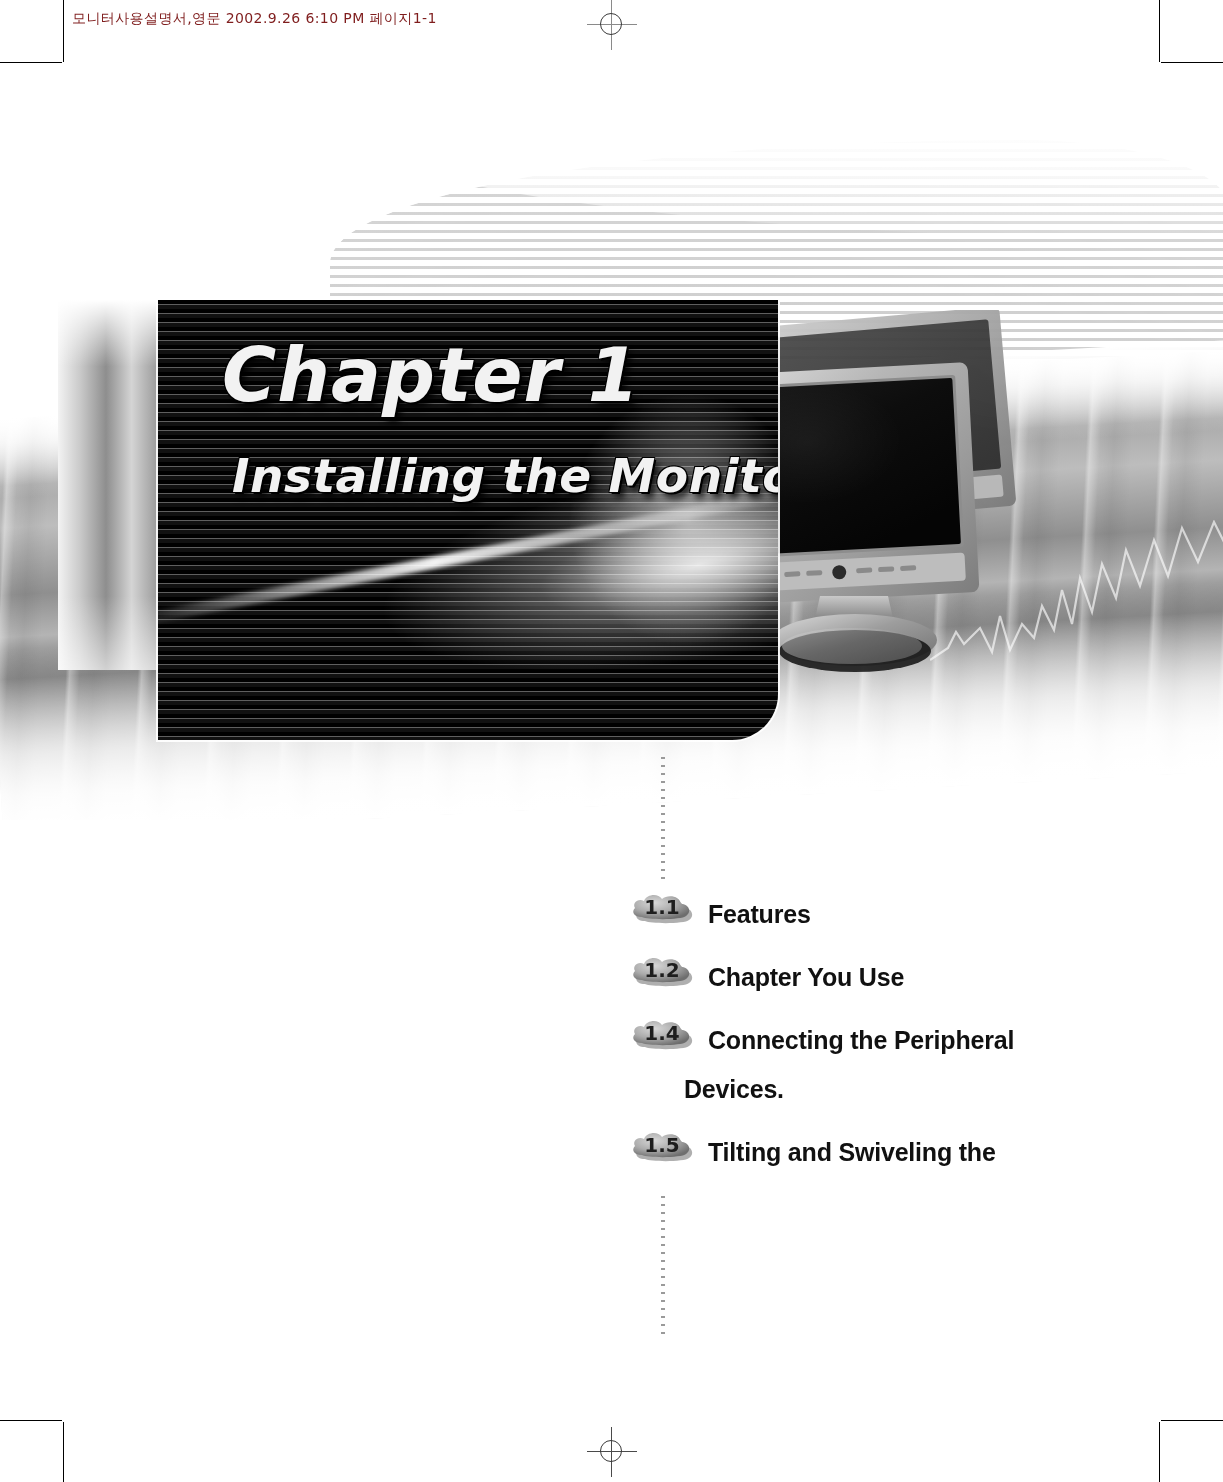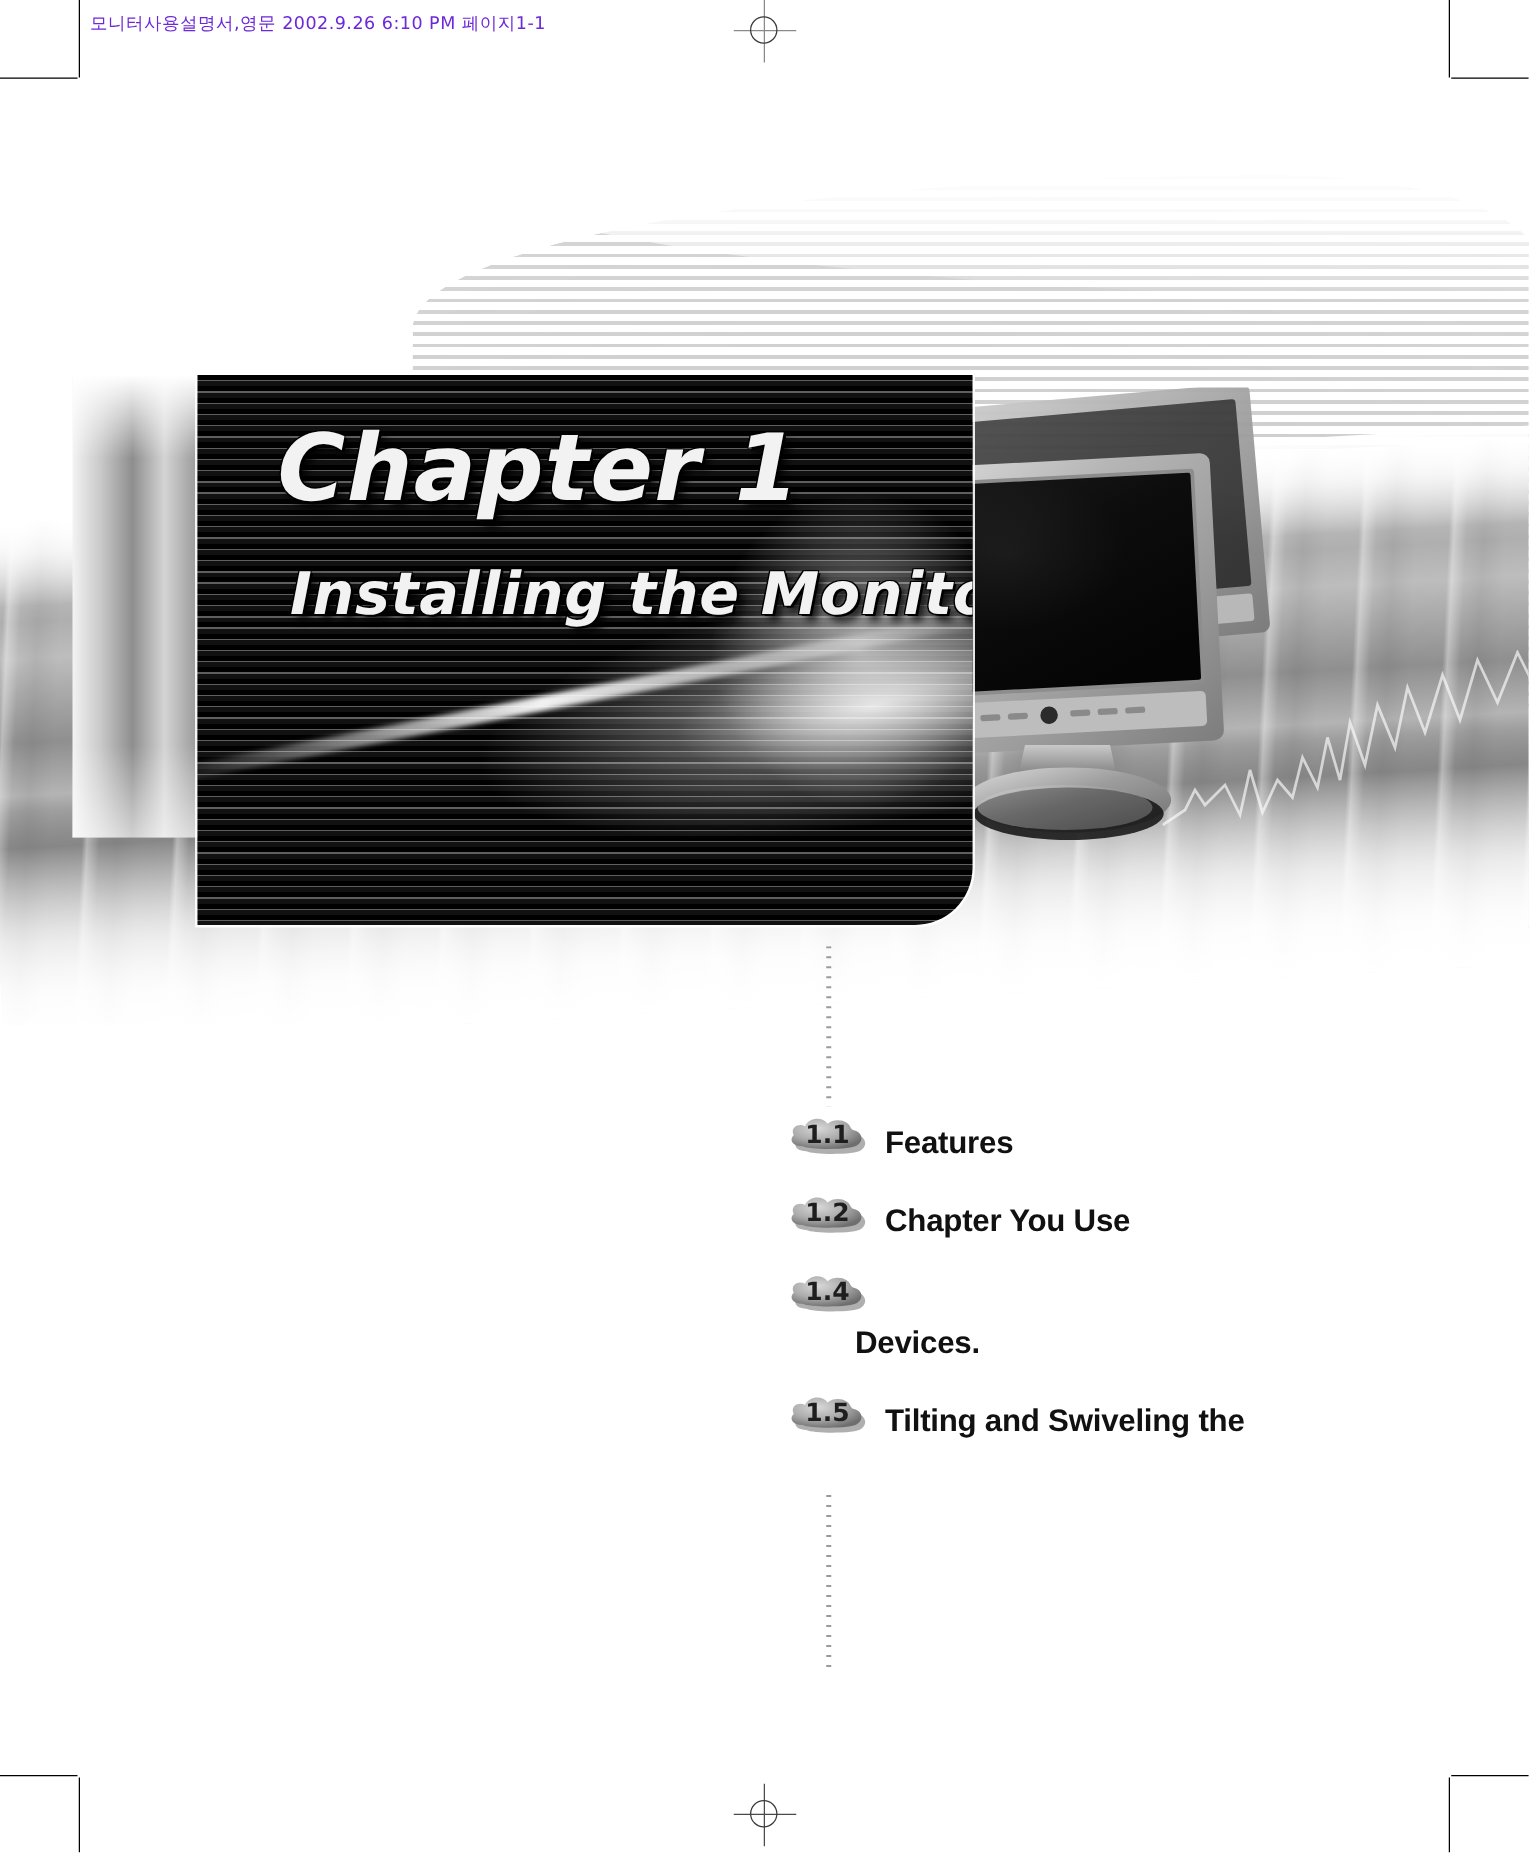--- a/index.html
+++ b/index.html
@@ -21,21 +21,21 @@
     background:transparent;
   }
   .regmark .rm-h{position:absolute;left:0;top:24px;width:50px;height:1px;background:#8a8a8a;}
   .regmark .rm-v{position:absolute;left:24px;top:0;width:1px;height:50px;background:#8a8a8a;}
   .regmark.dark .rm-h{background:#4a4a4a;}
   .regmark.dark .rm-v{background:#4a4a4a;}
 
   
   .slug{
     position:absolute;left:72px;top:10px;
-    font-size:14px;color:#6d28d9;letter-spacing:.4px;white-space:nowrap;
+    font-size:14px;color:#7f1d1d;letter-spacing:.4px;white-space:nowrap;
     font-family:"DejaVu Sans","Liberation Sans",sans-serif;
   }
 
   
   .artwork{
     position:absolute;left:0;top:120px;width:1223px;height:700px;
     overflow:hidden;
   }
 
   
@@ -375,20 +375,21 @@
       <svg viewBox="0 0 66 34" width="66" height="34">
         <g transform="translate(2,3)">
           <path d="M12,24 C4,24 1,19 5,15 C2,10 8,5 14,8 C17,1 28,0 32,6
                    C38,1 50,3 51,11 C59,11 62,19 56,23 C52,27 18,27 12,24 Z" fill="#4d4d4d" opacity=".45" transform="translate(3,4)"></path>
           <path d="M12,24 C4,24 1,19 5,15 C2,10 8,5 14,8 C17,1 28,0 32,6
                    C38,1 50,3 51,11 C59,11 62,19 56,23 C52,27 18,27 12,24 Z" fill="url(#cl1)"></path>
         </g>
       </svg>
       <div class="toc-badge-num">1.4</div>
     </div>
+    <div class="toc-label two-line">Connecting the Peripheral</div>
   </div>
   <div class="toc-cont">Devices.</div>
 
   <div class="toc-row tall" style="margin-top:14px;">
     <div class="toc-badge">
       <svg viewBox="0 0 66 34" width="66" height="34">
         <g transform="translate(2,3)">
           <path d="M12,24 C4,24 1,19 5,15 C2,10 8,5 14,8 C17,1 28,0 32,6
                    C38,1 50,3 51,11 C59,11 62,19 56,23 C52,27 18,27 12,24 Z" fill="#4d4d4d" opacity=".45" transform="translate(3,4)"></path>
           <path d="M12,24 C4,24 1,19 5,15 C2,10 8,5 14,8 C17,1 28,0 32,6

